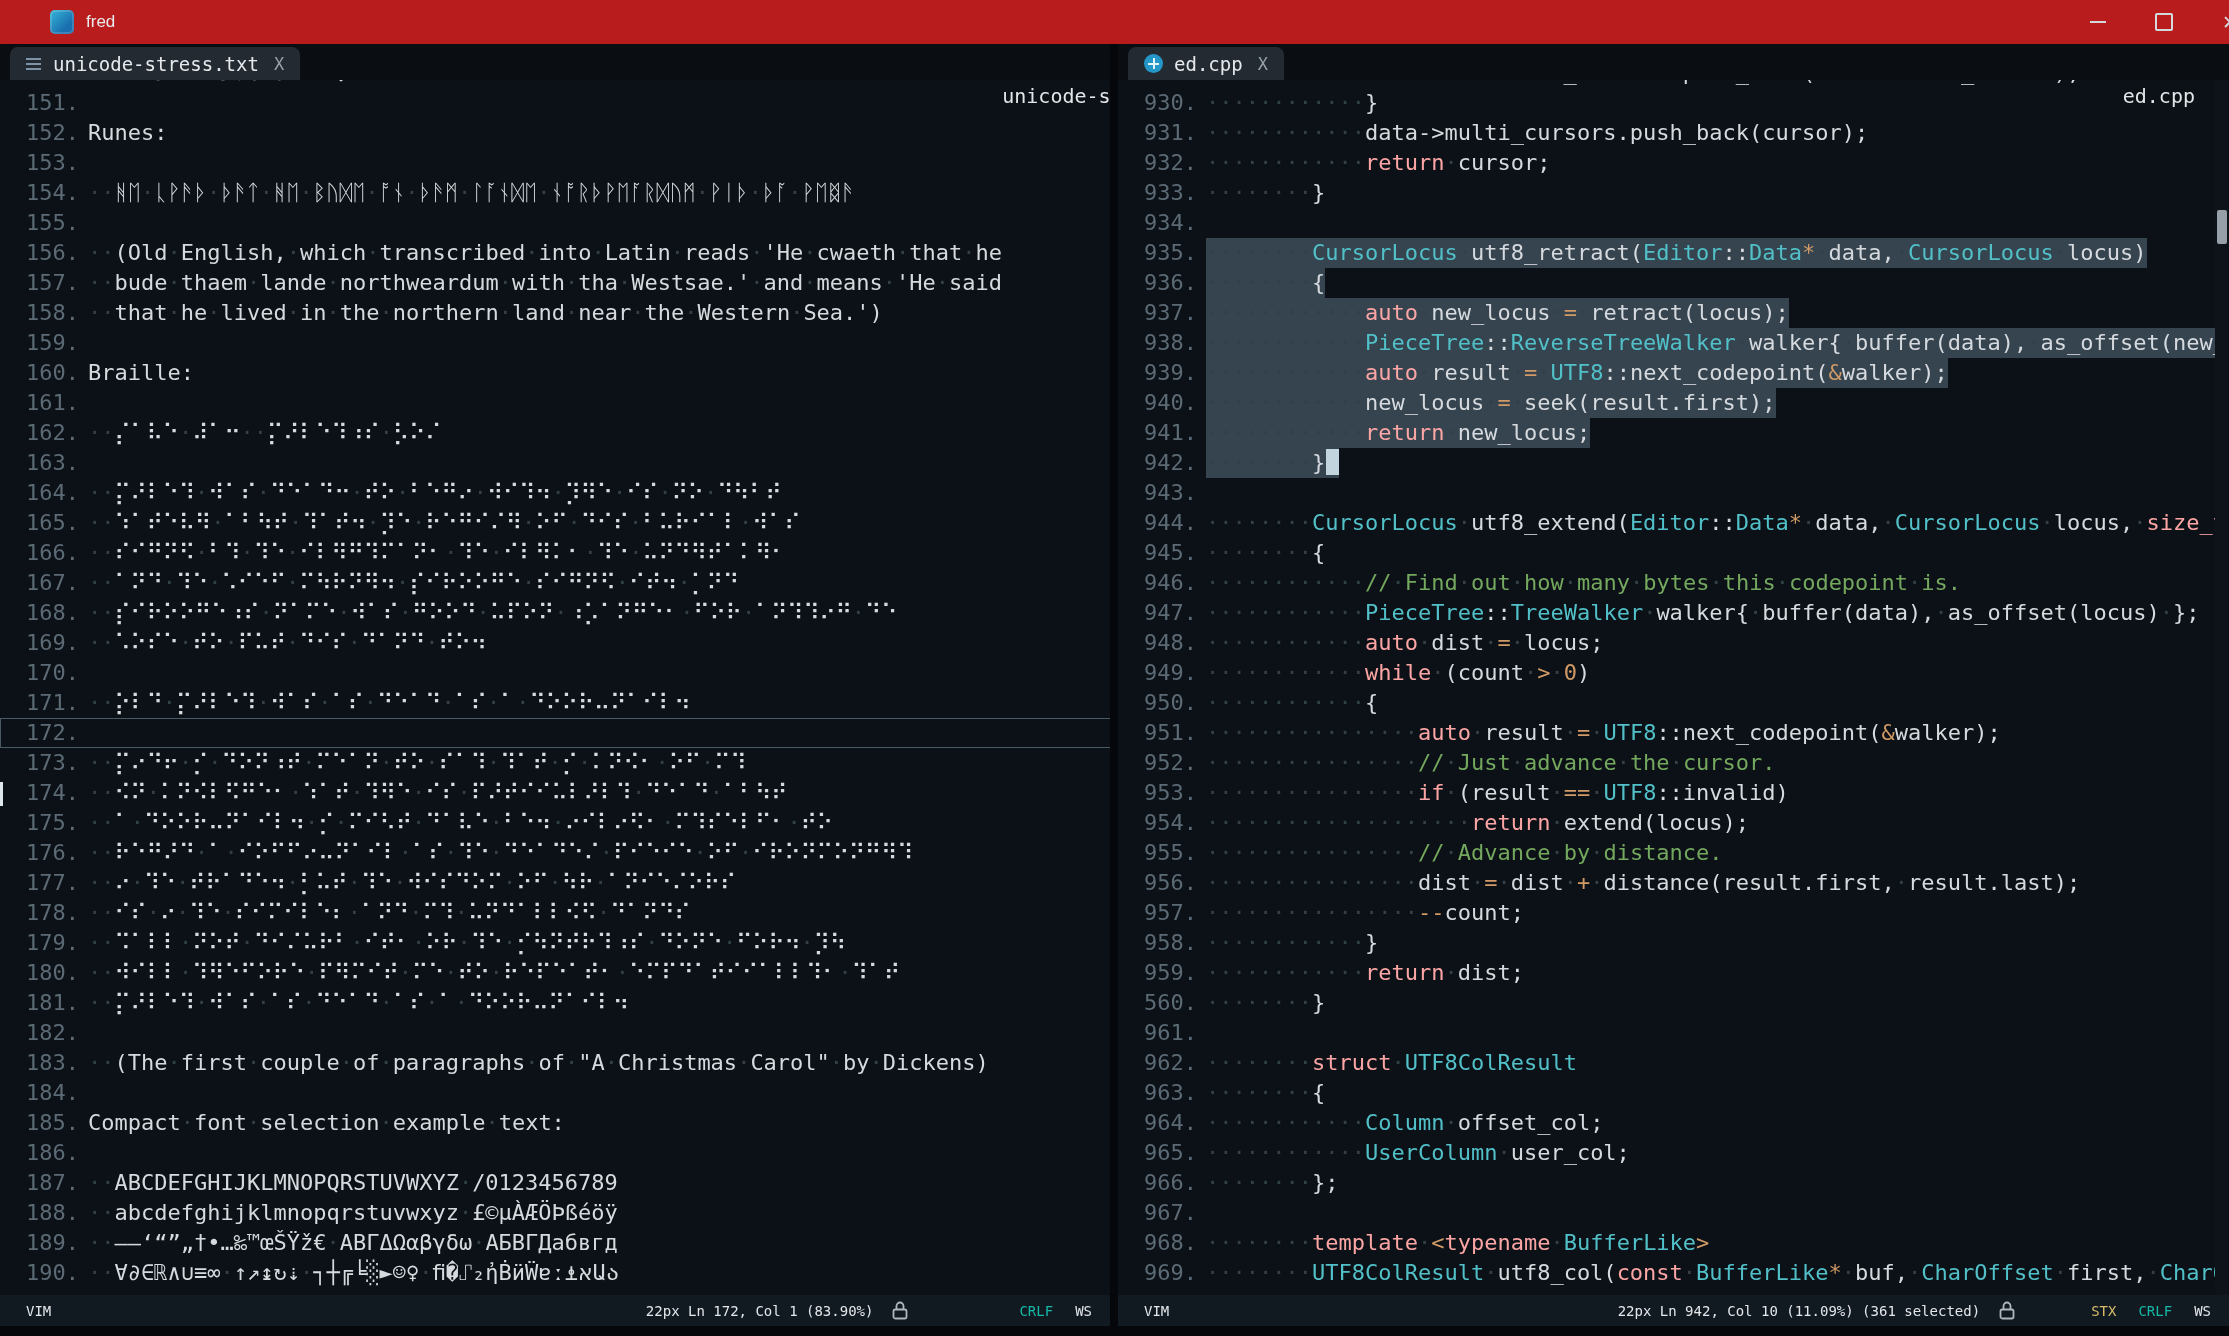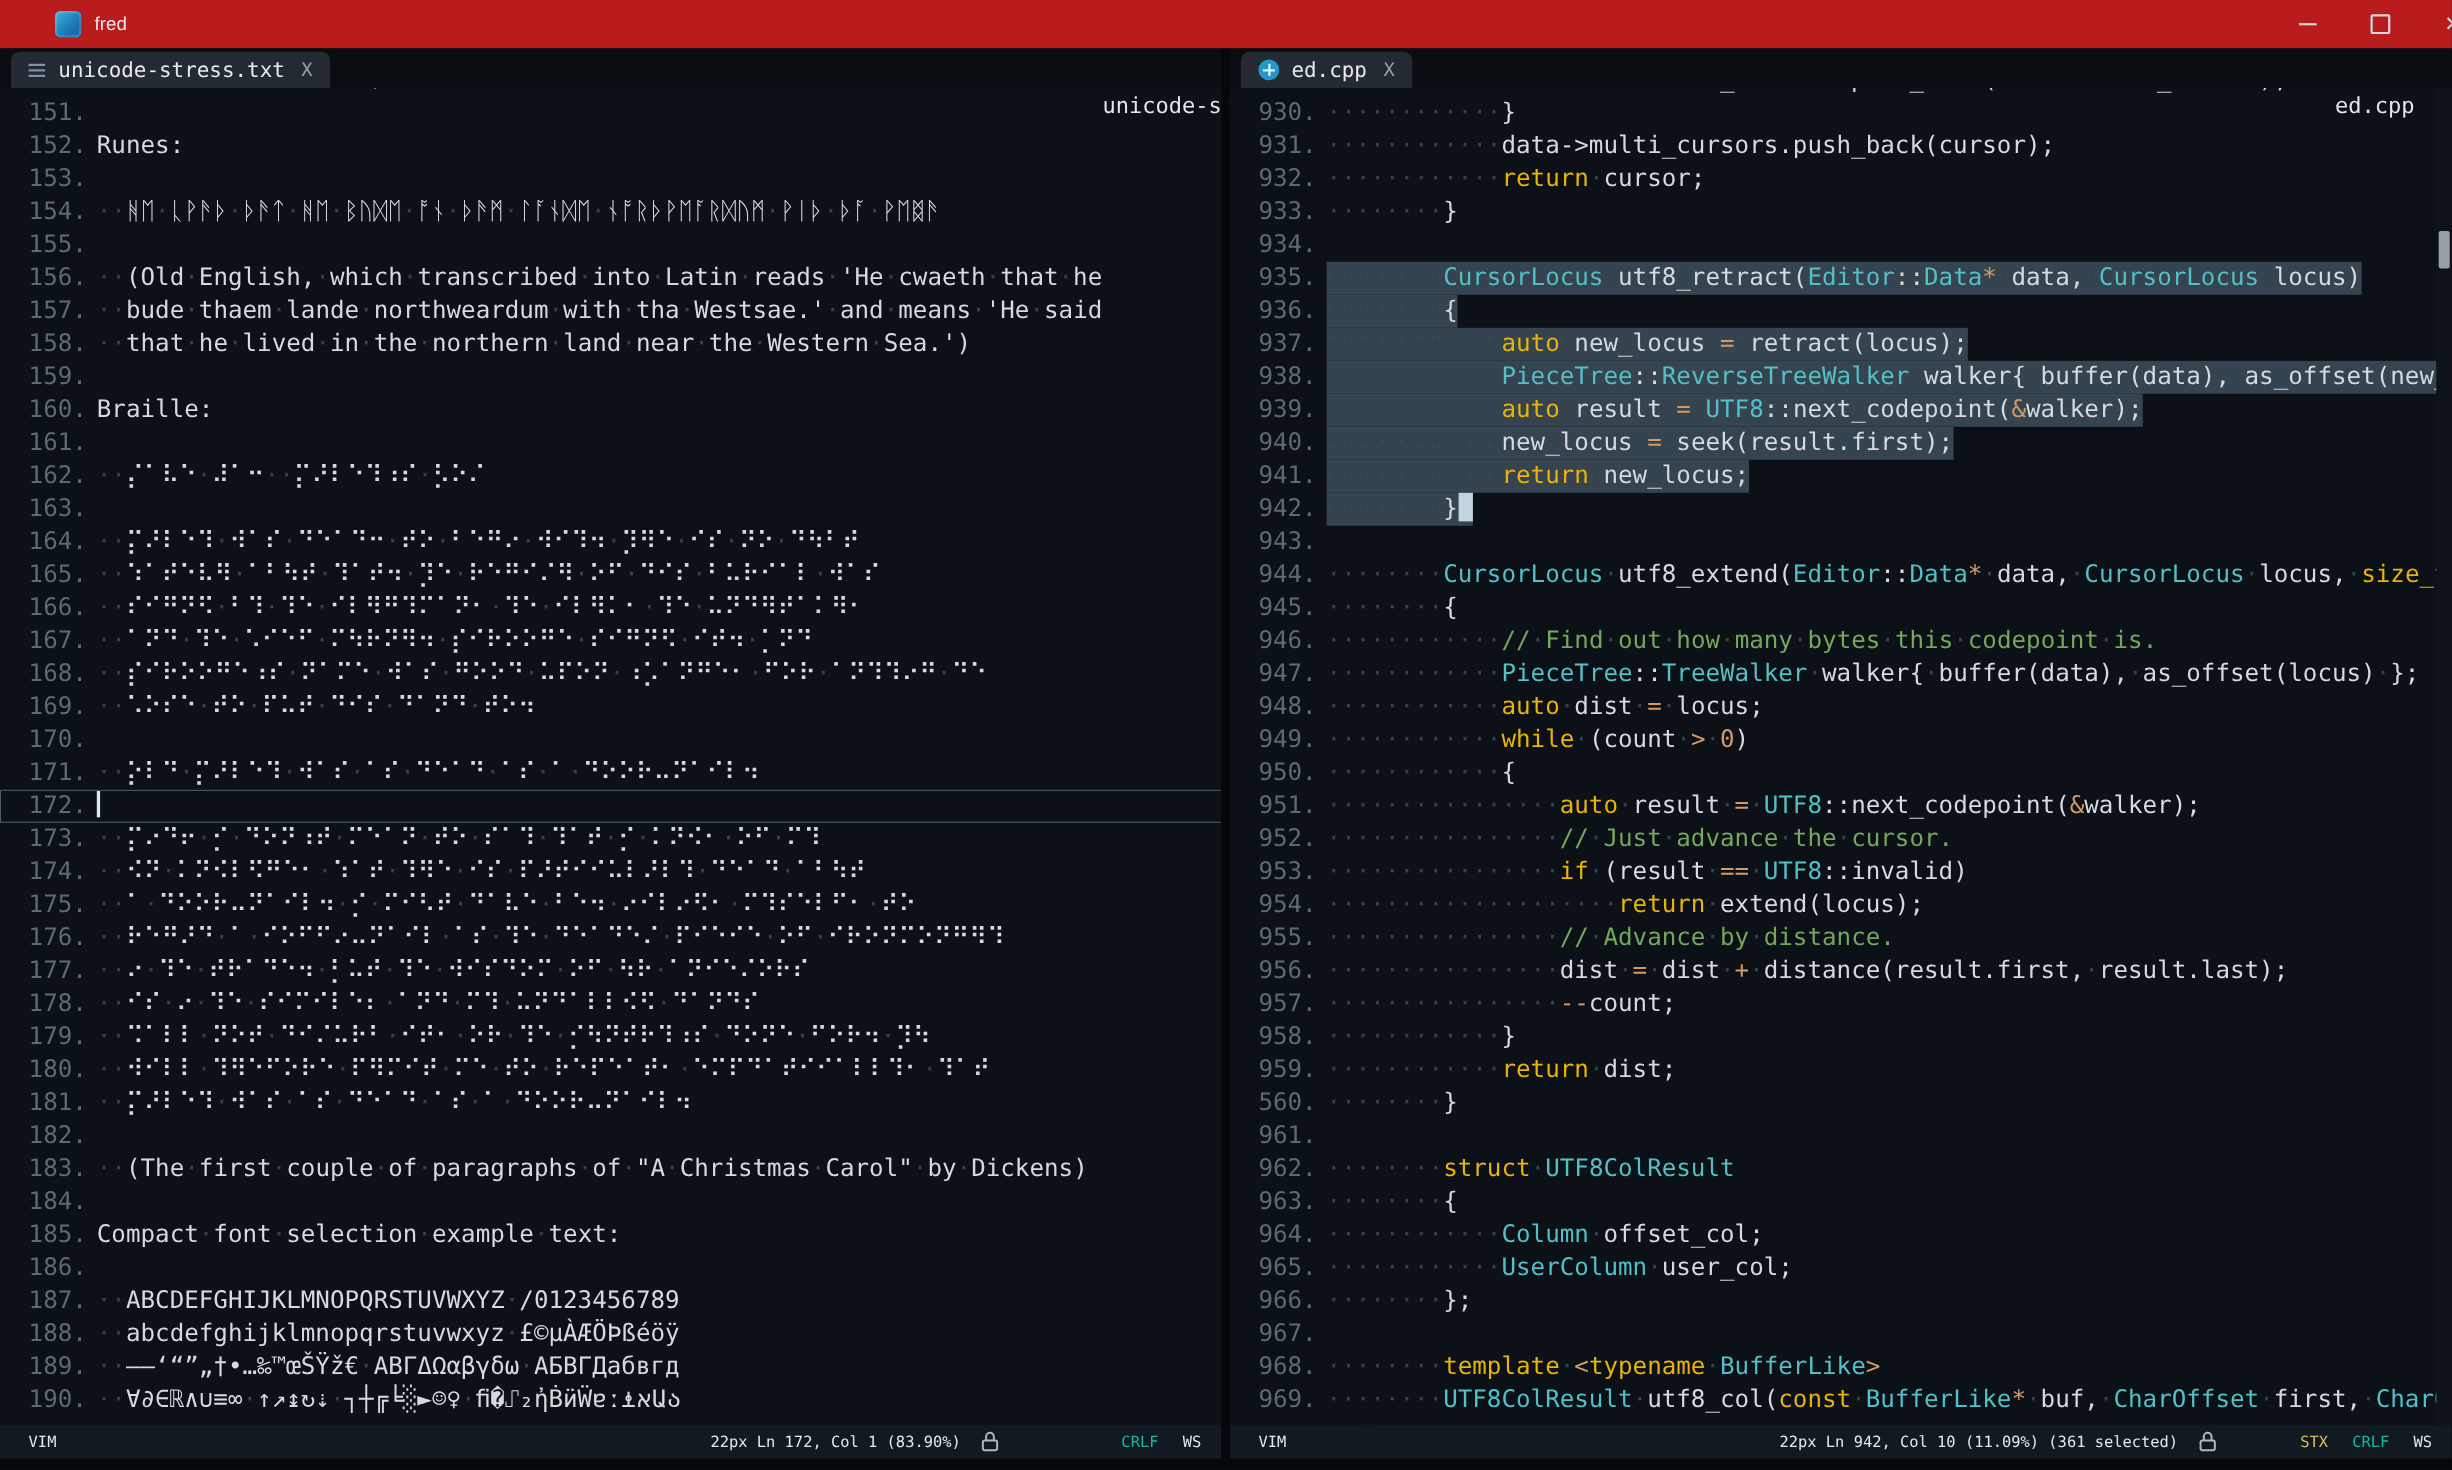--- a/index.html
+++ b/index.html
@@ -32,27 +32,27 @@
   .pane{position:absolute;top:80px;height:1215px;background:#0b1116;}
   .pane-left{left:0;width:1253px;}
   .pane-right{left:1118px;width:1111px;}
   .code-viewport{position:absolute;left:0;top:0;right:14px;bottom:0;overflow:hidden;}
   .code-stack{position:absolute;left:0;right:0;top:-22px;}
   .row{display:flex;height:30px;line-height:30px;font-size:22px;white-space:pre;}
   .lnum{flex:0 0 62px;padding-left:26px;color:#5c6a75;}
   .ltext{white-space:pre;color:#d6dade;}
   .wsdot{color:#33404a;}
   .tk-pl{color:#d6dade;}
-  .tk-kw{color:#eab308;}
+  .tk-kw{color:#fca5a5;}
   .tk-ty{color:#52c0c8;}
   .tk-op{color:#d19a66;}
   .tk-nu{color:#d19a66;}
   .tk-cm{color:#74a85e;}
   .sel{background:#35444f;}
-  .cur-box{outline:1px solid #4a5a64;outline-offset:-1px;}
+  .cur-box{outline:1px solid #4a5a64;outline-offset:-1px;flex-direction:column;}
   .cursor-bar{display:inline-block;width:3px;height:24px;background:#dce8ee;vertical-align:-4px;}
   .cursor-block{display:inline-block;width:13px;height:26px;background:#c2d4dd;vertical-align:-5px;margin-left:1px;}
   .filename-overlay{position:absolute;top:4px;right:20px;font-size:20px;color:#e2e6e9;}
   .vscrollbar{position:absolute;right:0;top:0;bottom:0;width:14px;background:#0d1319;}
   .thumb{position:absolute;left:2px;right:2px;border-radius:2px;background:#a9b2b9;}
   .left-thumb{top:627px;height:288px;}
   .right-thumb{top:130px;height:34px;background:#97a0a8;}
   
   .statusbar{position:absolute;top:1295px;height:31px;background:#121a21;display:flex;align-items:center;
     color:#e3e7ea;font-size:14px;}

